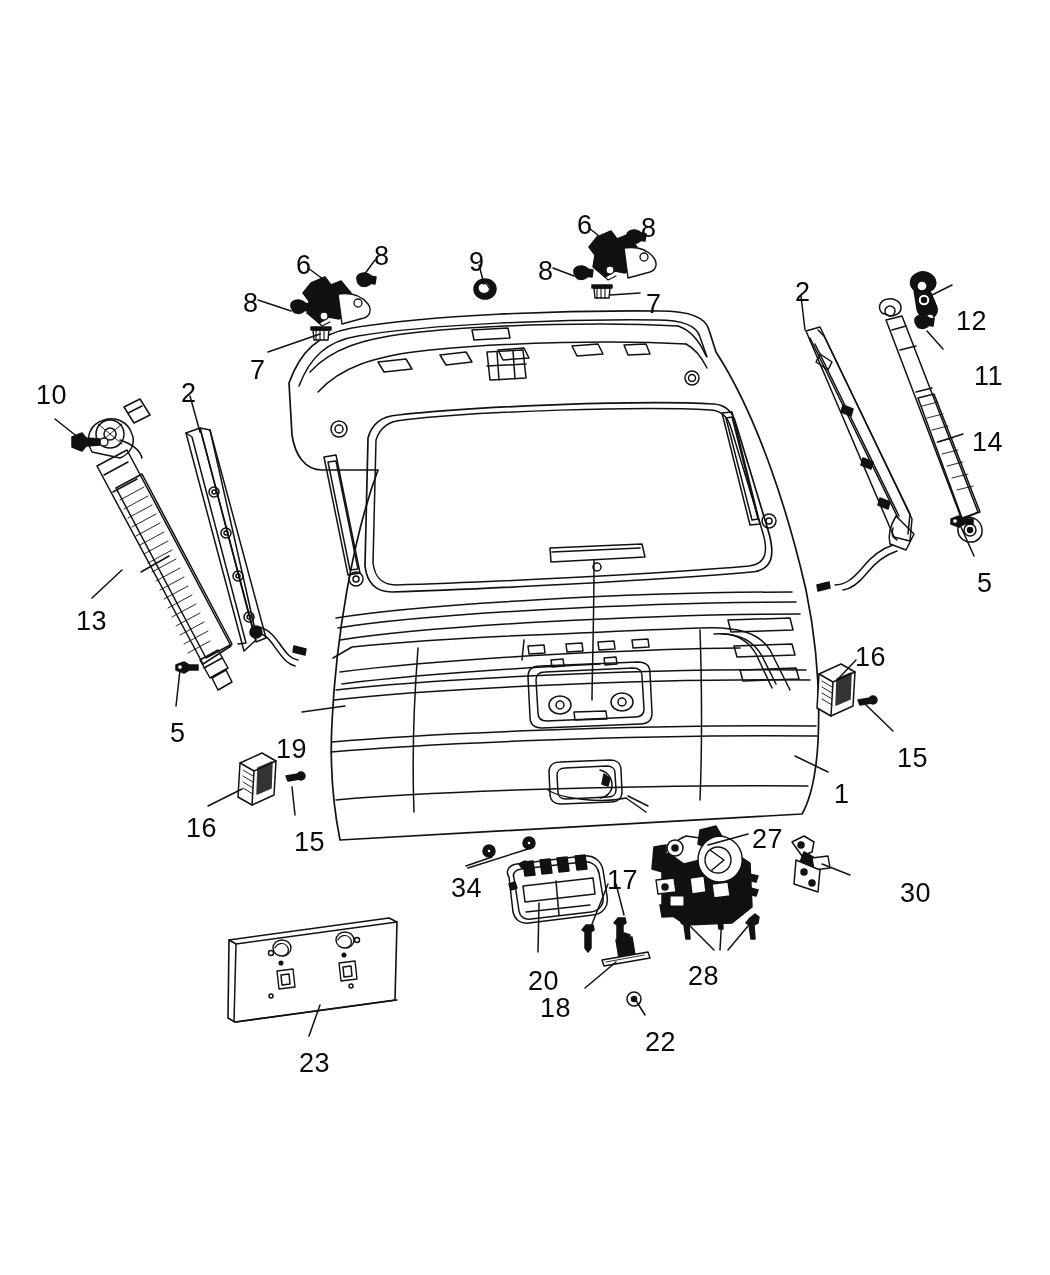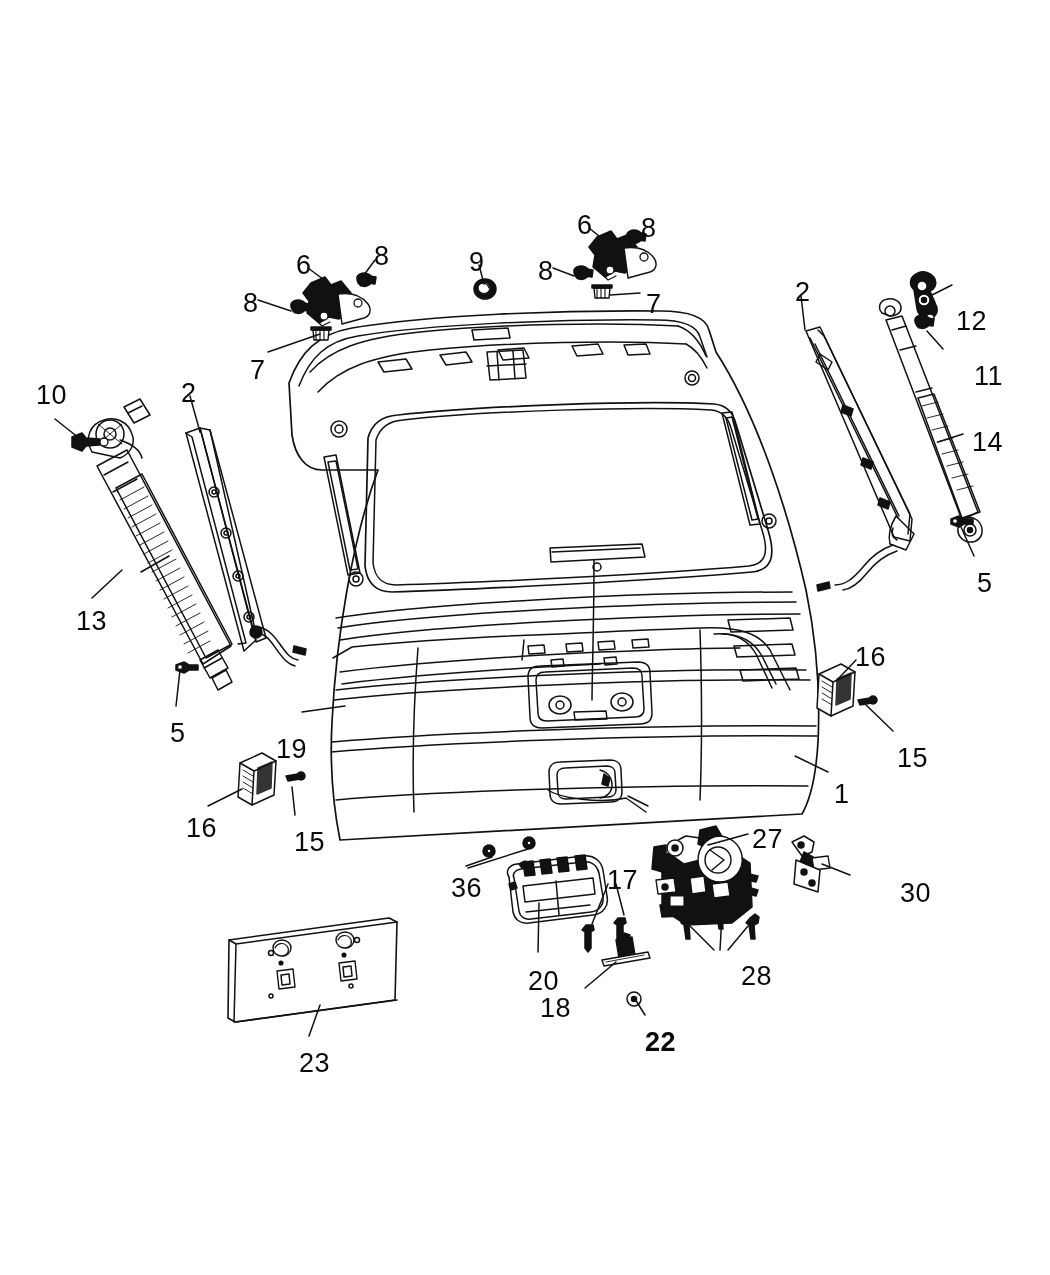--- a/index.html
+++ b/index.html
@@ -522,24 +522,24 @@
       <div class="lbl" style="left: 36px; top: 382px;">10</div>
       <div class="lbl" style="left: 181px; top: 380px;">2</div>
       <div class="lbl" style="left: 76px; top: 608px;">13</div>
       <div class="lbl" style="left: 170px; top: 720px;">5</div>
       <div class="lbl" style="left: 276px; top: 716px; margin-top: 20px;">19</div>
       <div class="lbl" style="left: 855px; top: 644px;">16</div>
       <div class="lbl" style="left: 897px; top: 745px;">15</div>
       <div class="lbl" style="left: 834px; top: 781px;">1</div>
       <div class="lbl" style="left: 186px; top: 815px;">16</div>
       <div class="lbl" style="left: 294px; top: 829px;">15</div>
-      <div class="lbl" style="left: 451px; top: 875px;">36</div>
+      <div class="lbl" style="left: 451px; top: 875px;">34</div>
       <div class="lbl" style="left: 528px; top: 968px;">20</div>
       <div class="lbl" style="left: 607px; top: 867px;">17</div>
       <div class="lbl" style="left: 540px; top: 995px;">18</div>
-      <div class="lbl" style="left: 645px; top: 1029px; font-weight: bold;">22</div>
+      <div class="lbl" style="left: 645px; top: 1029px;">22</div>
       <div class="lbl" style="left: 752px; top: 826px;">27</div>
-      <div class="lbl" style="left: 741px; top: 963px;">28</div>
+      <div class="lbl" style="left: 688px; top: 963px;">28</div>
       <div class="lbl" style="left: 900px; top: 880px;">30</div>
       <div class="lbl" style="left: 299px; top: 1050px;">23</div>
     </div>
 
 </div>
 
 </body></html>

